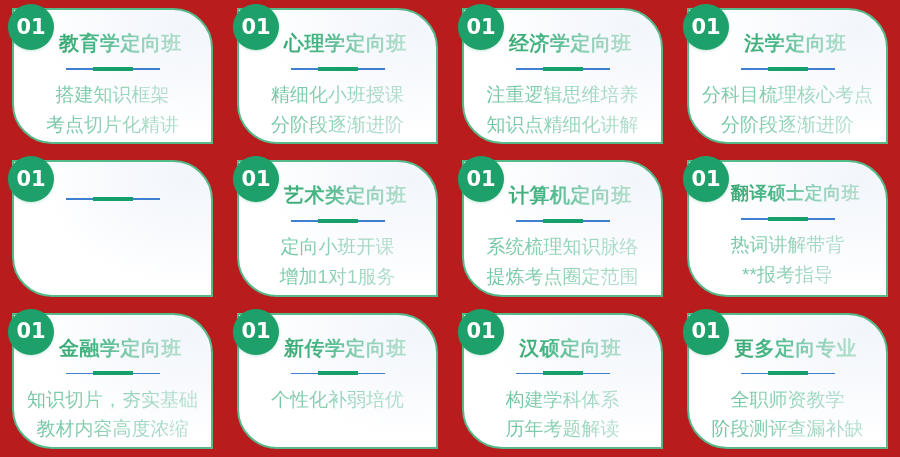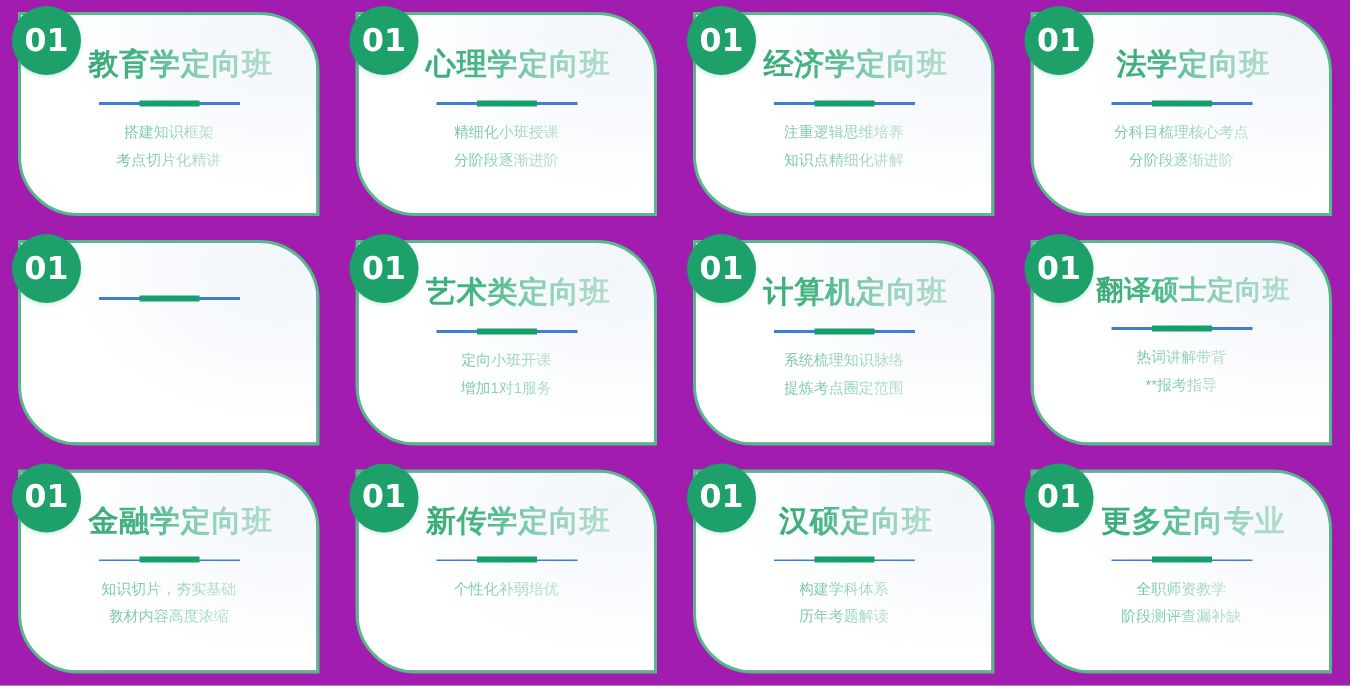--- a/index.html
+++ b/index.html
@@ -12,21 +12,21 @@
 
   body {
     font-family: "Liberation Sans", "DejaVu Sans", sans-serif;
     background: #ffffff;
   }
 
   #root {
     position: relative;
     width: 900px;
     height: 457px;
-    background: #a21caf;
+    background: #b91c1c;
   }
 
   .grid {
     position: absolute;
     left: 0;
     top: 0;
     width: 900px;
     height: 457px;
     display: grid;
     grid-template-columns: repeat(4, 1fr);
@@ -130,21 +130,21 @@
 
   .lines {
     margin-top: 12px;
     display: flex;
     flex-direction: column;
     align-items: center;
     gap: 6px;
   }
 
   .line {
-    font-size: 10px;
+    font-size: 19px;
     line-height: 1.25;
     white-space: nowrap;
     background: linear-gradient(95deg, #6fc4a1 0%, #8ed1b4 45%, #b7dfd0 100%);
     -webkit-background-clip: text;
     background-clip: text;
     color: transparent;
     -webkit-text-fill-color: transparent;
   }
 </style>
 </head>

